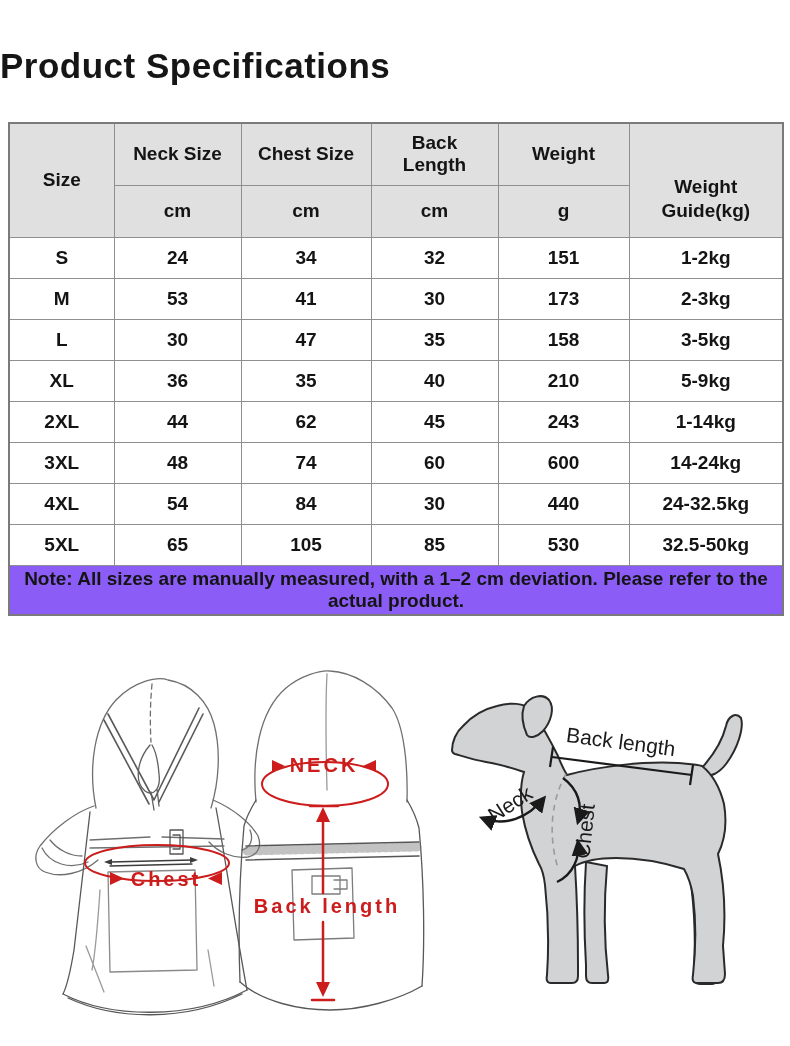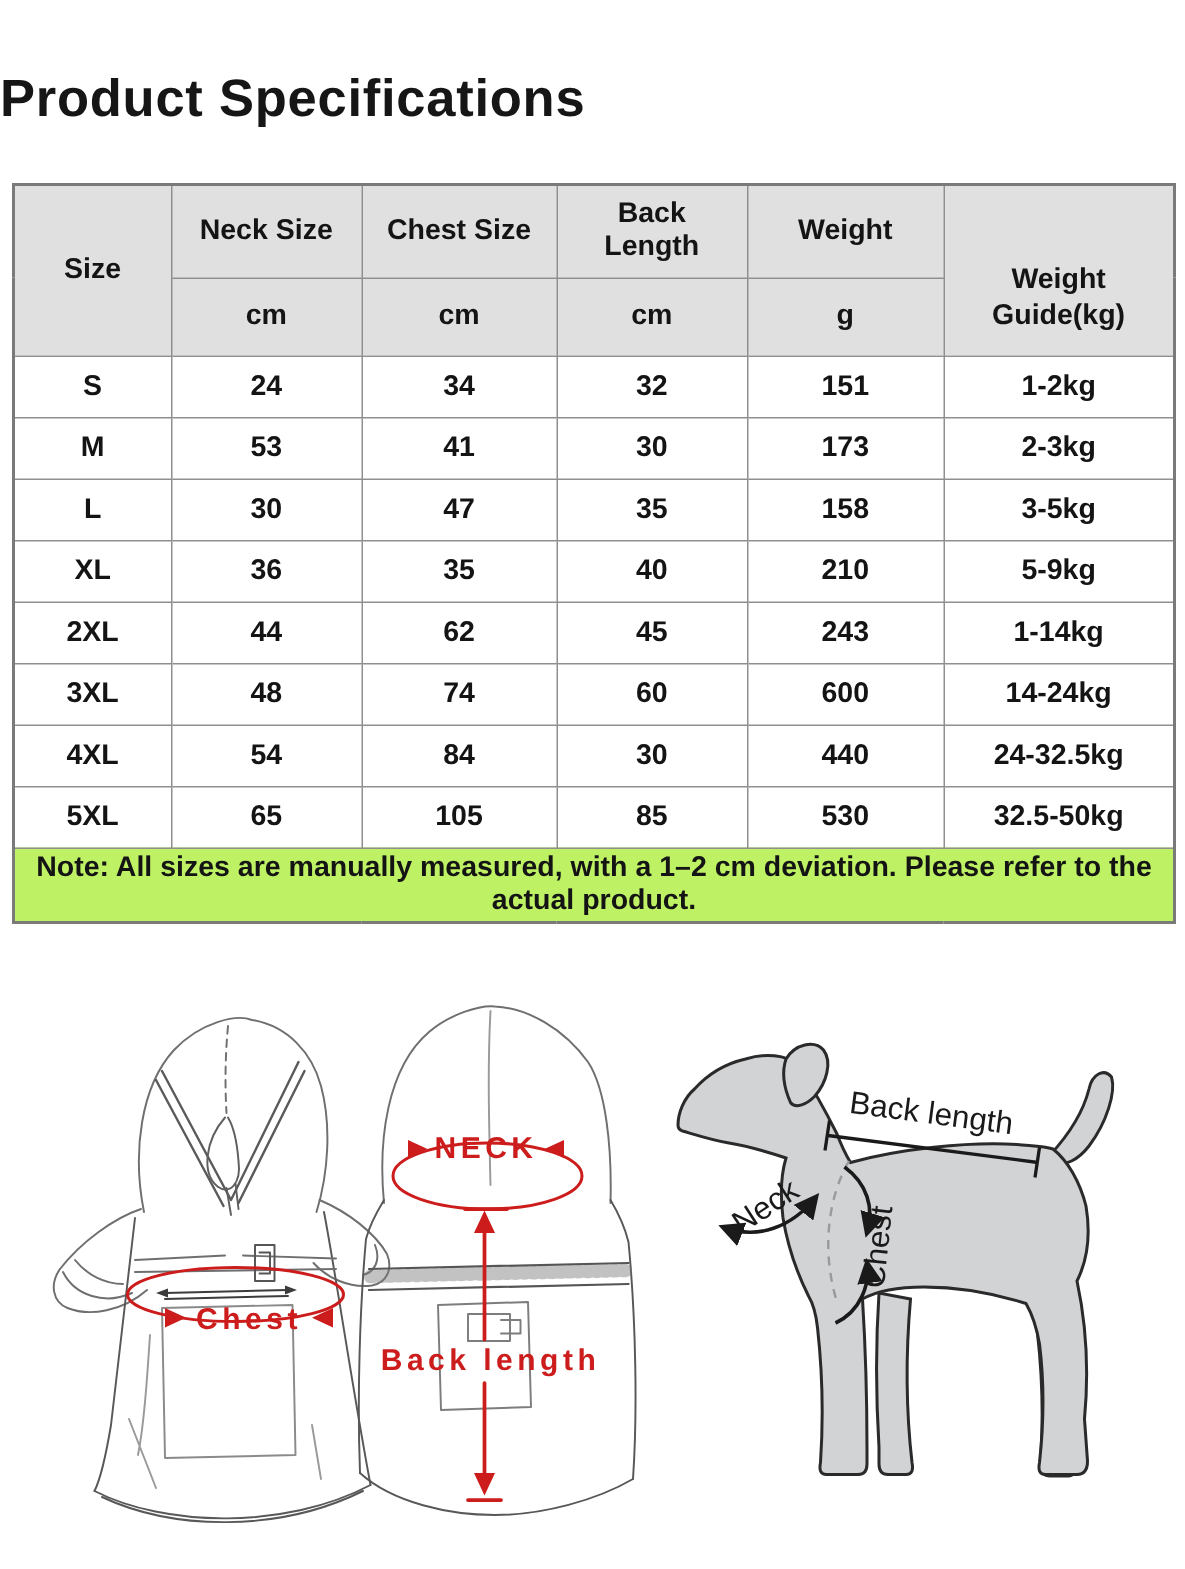--- a/index.html
+++ b/index.html
@@ -24,21 +24,21 @@
     font-size: 19px; font-weight: 700; color: #141414; padding: 2px 4px;
   }
   table.spec thead th { background: #e0e0e0; }
   tr.hdr-top th { height: 62px; }
   tr.hdr-units th { height: 52px; }
   table.spec tbody td { height: 41px; background: #ffffff; }
   .wrap-narrow { display: inline-block; max-width: 72px; line-height: 1.15; }
   .wrap-guide  { display: inline-block; max-width: 118px; line-height: 1.25; margin-top: 37px; }
   td.note-cell {
     height: 48px; text-align: left; font-weight: 400; font-size: 17px;
-    padding-left: 9px; color: #1c1c1c; background: #bef264; margin-left: 34px;
+    padding-left: 9px; color: #1c1c1c; background: #8b5cf6; margin-left: 34px;
   }
   svg.diagram { position: absolute; left: 0; top: 650px; }
   svg text { font-family: "Liberation Sans", "DejaVu Sans", sans-serif; }
   .red-label { font-weight: 700; font-size: 20px; letter-spacing: 3px; }
   .dog-label { font-size: 21px; fill: #1a1a1a; }
 </style>
 </head>
 <body>
 
 <h1 class="title">Product Specifications</h1>

